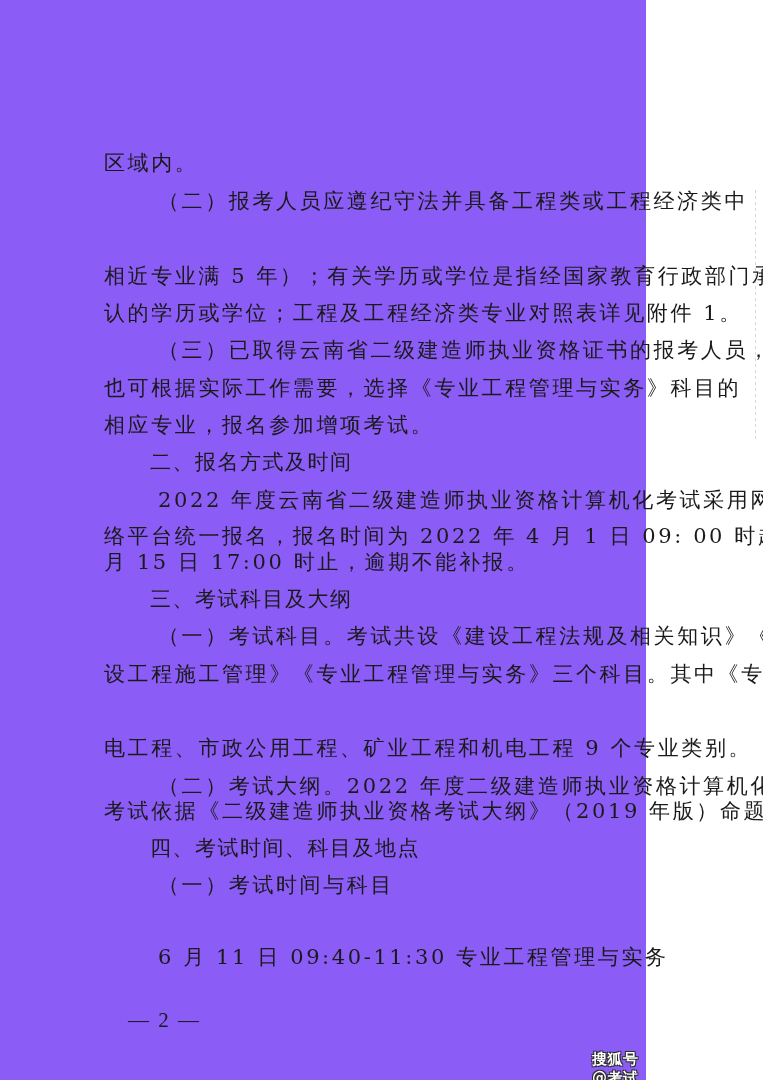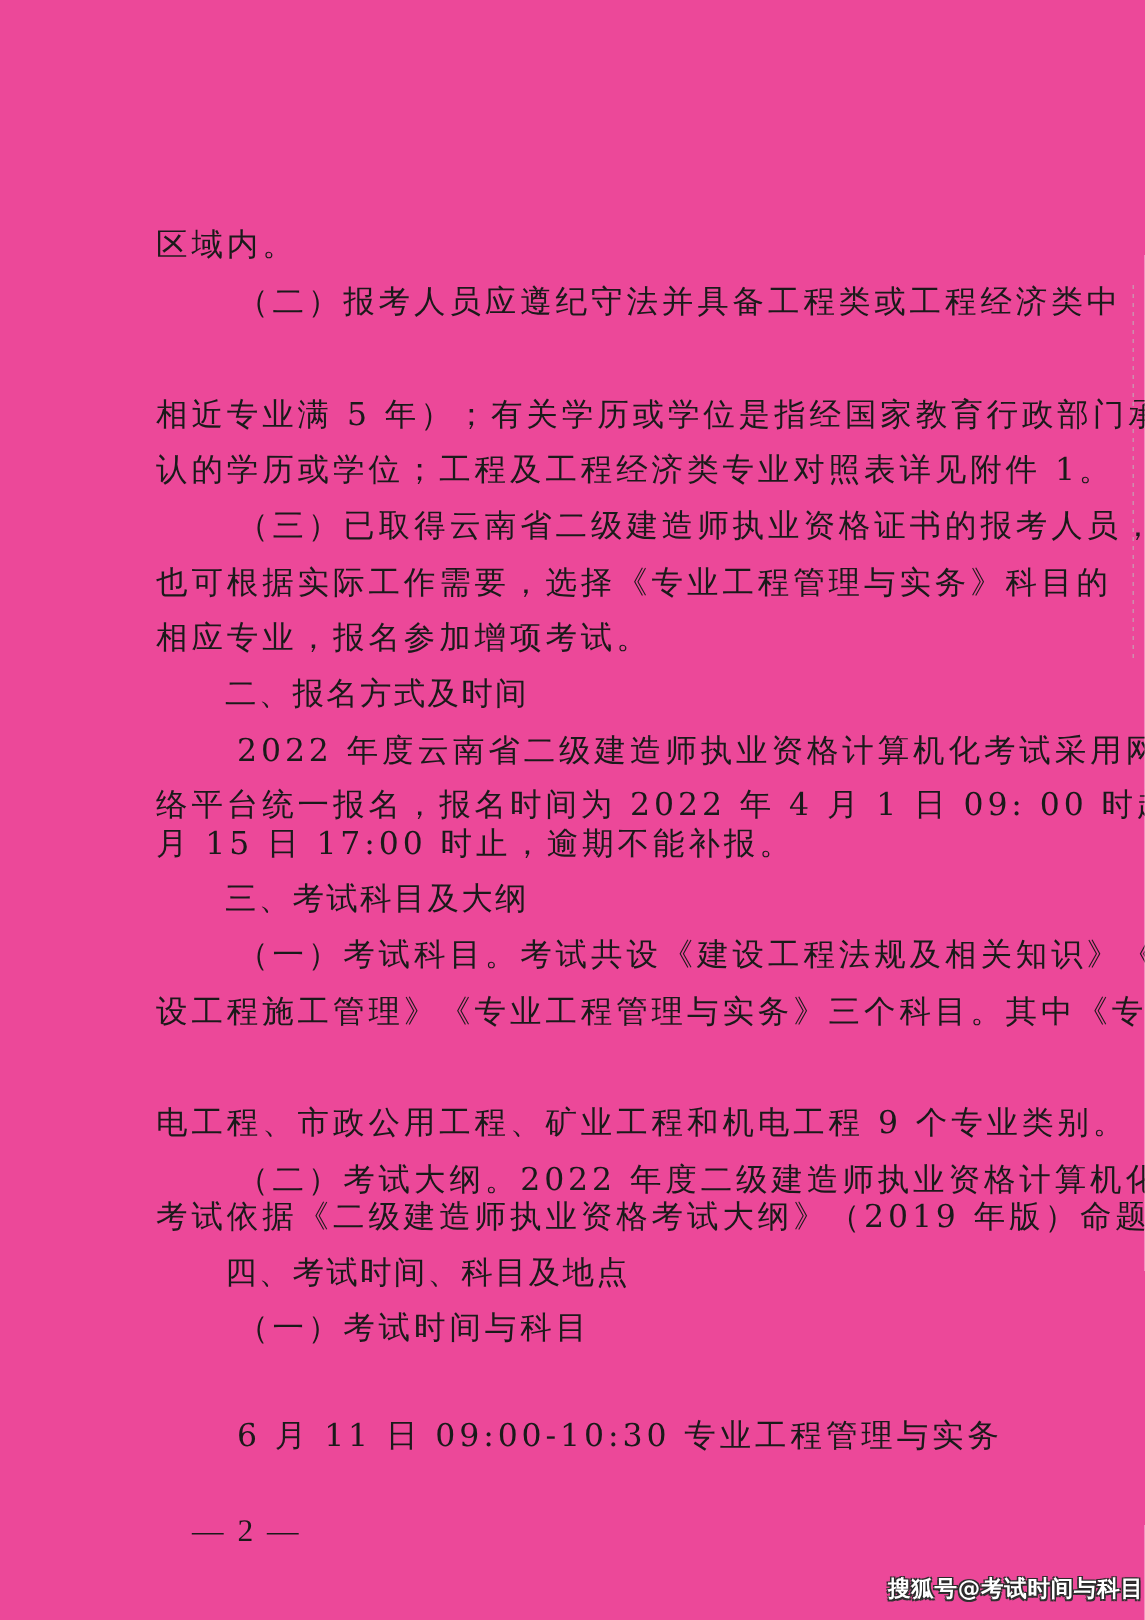--- a/index.html
+++ b/index.html
@@ -1,20 +1,20 @@
 <!DOCTYPE html>
 <html><head>
 <meta charset="utf-8">
 <style>
   html, body { margin: 0; padding: 0; }
   body {
     width: 763px; height: 1080px; background: #ffffff; position: relative; overflow: hidden;
     color: #1a1a1a;
   }
-  .page { position: absolute; left: 0; top: 0; width: 763px; height: 1080px; background: #ec4899; }
+  .page { position: absolute; left: 0; top: 0; width: 646px; height: 1080px; background: #8b5cf6; }
   .scan-edge {
     position: absolute; left: 755px; top: 190px; width: 1px; height: 250px;
     background: repeating-linear-gradient(to bottom, #bbb 0 3px, transparent 3px 6px);
     opacity: .6;
   }
   .line {
     position: absolute; left: 104px; white-space: nowrap;
     font-family: "DejaVu Serif", "Liberation Serif", serif;
     font-size: 21px; line-height: 28px; letter-spacing: 2.6px;
     transform: translateY(-14px);
@@ -53,17 +53,17 @@
   <div class="line" style="top: 536px;">络平台统一报名，报名时间为 2022 年 4 月 1 日 09: 00 时起至 4</div>
   <div class="line" style="top: 562px;">月 15 日 17:00 时止，逾期不能补报。</div>
   <div class="line heading" style="top: 599px;">三、考试科目及大纲</div>
   <div class="line indent" style="top: 636px;">（一）考试科目。考试共设《建设工程法规及相关知识》《建</div>
   <div class="line" style="top: 674px;">设工程施工管理》《专业工程管理与实务》三个科目。其中《专</div>
   <div class="line" style="top: 748px;">电工程、市政公用工程、矿业工程和机电工程 9 个专业类别。</div>
   <div class="line indent" style="top: 786px;">（二）考试大纲。2022 年度二级建造师执业资格计算机化</div>
   <div class="line" style="top: 811px;">考试依据《二级建造师执业资格考试大纲》（2019 年版）命题。</div>
   <div class="line heading" style="top: 848px;">四、考试时间、科目及地点</div>
   <div class="line indent" style="top: 885px;">（一）考试时间与科目</div>
-  <div class="line indent" style="top: 957px;">6 月 11 日 09:00-10:30 专业工程管理与实务</div>
+  <div class="line indent" style="top: 957px;">6 月 11 日 09:40-11:30 专业工程管理与实务</div>
 
   <div class="page-num">— 2 —</div>
   <div class="watermark">搜狐号@考试时间与科目</div>
 </div>
 
 </body></html>

